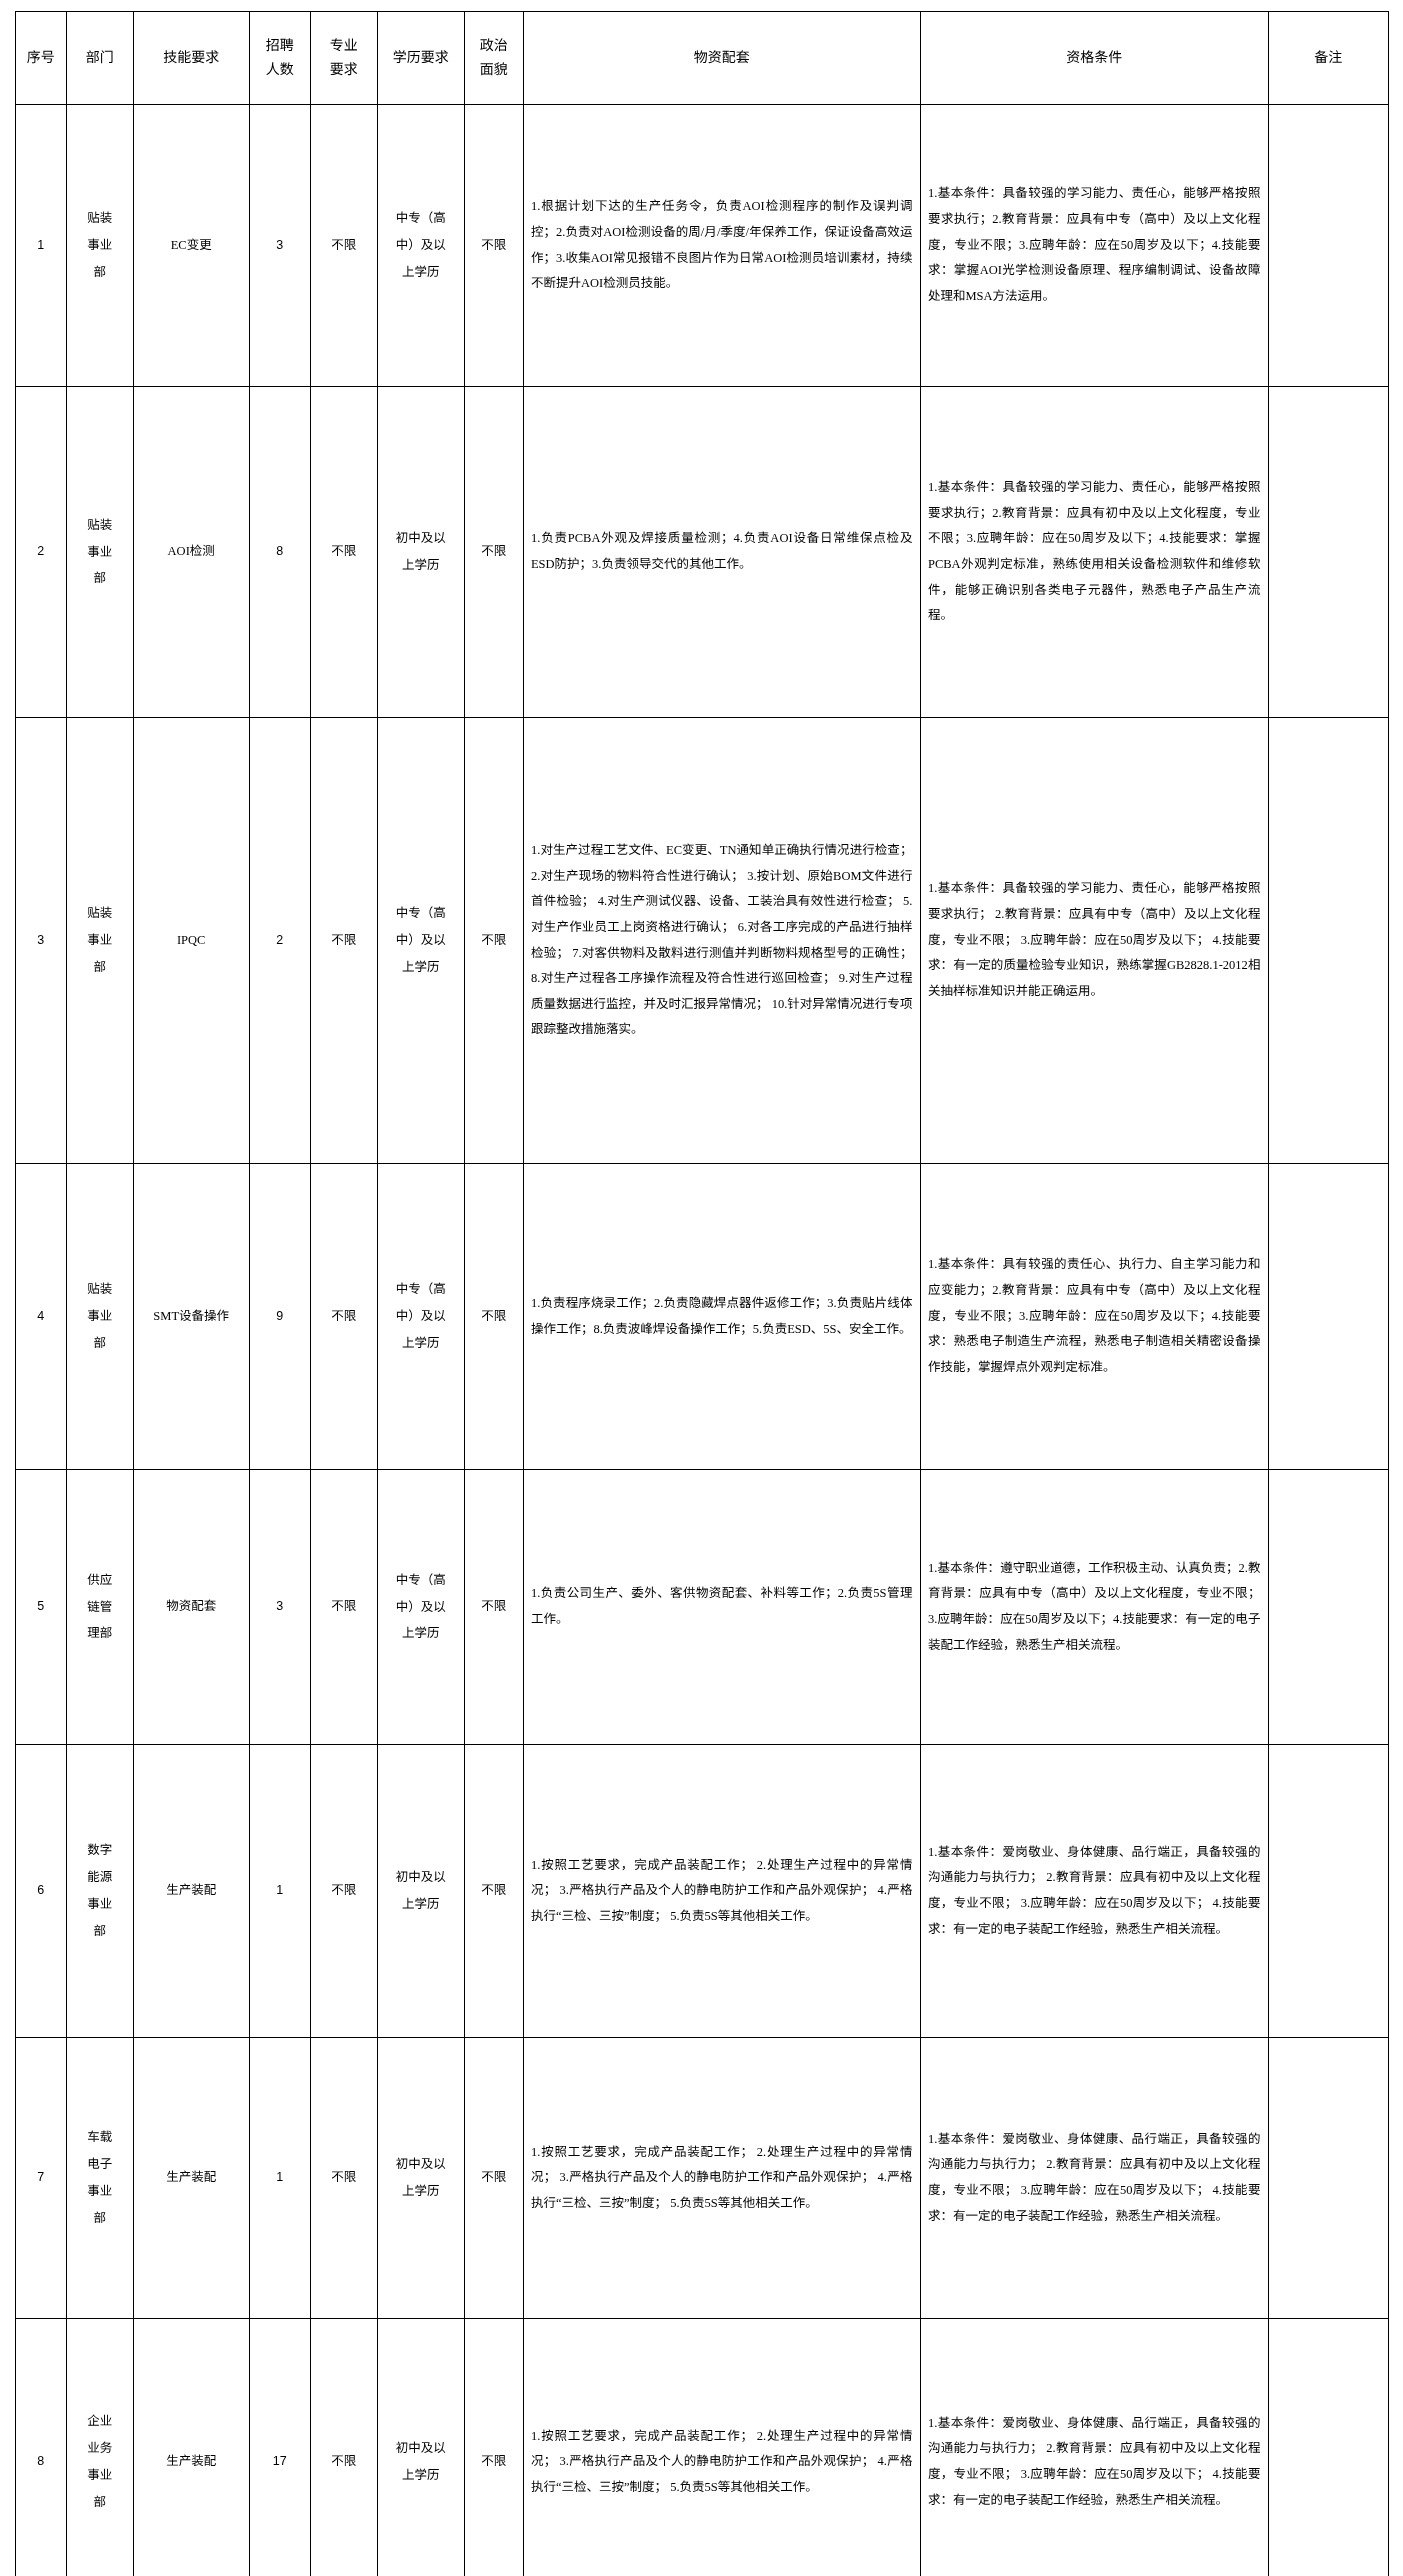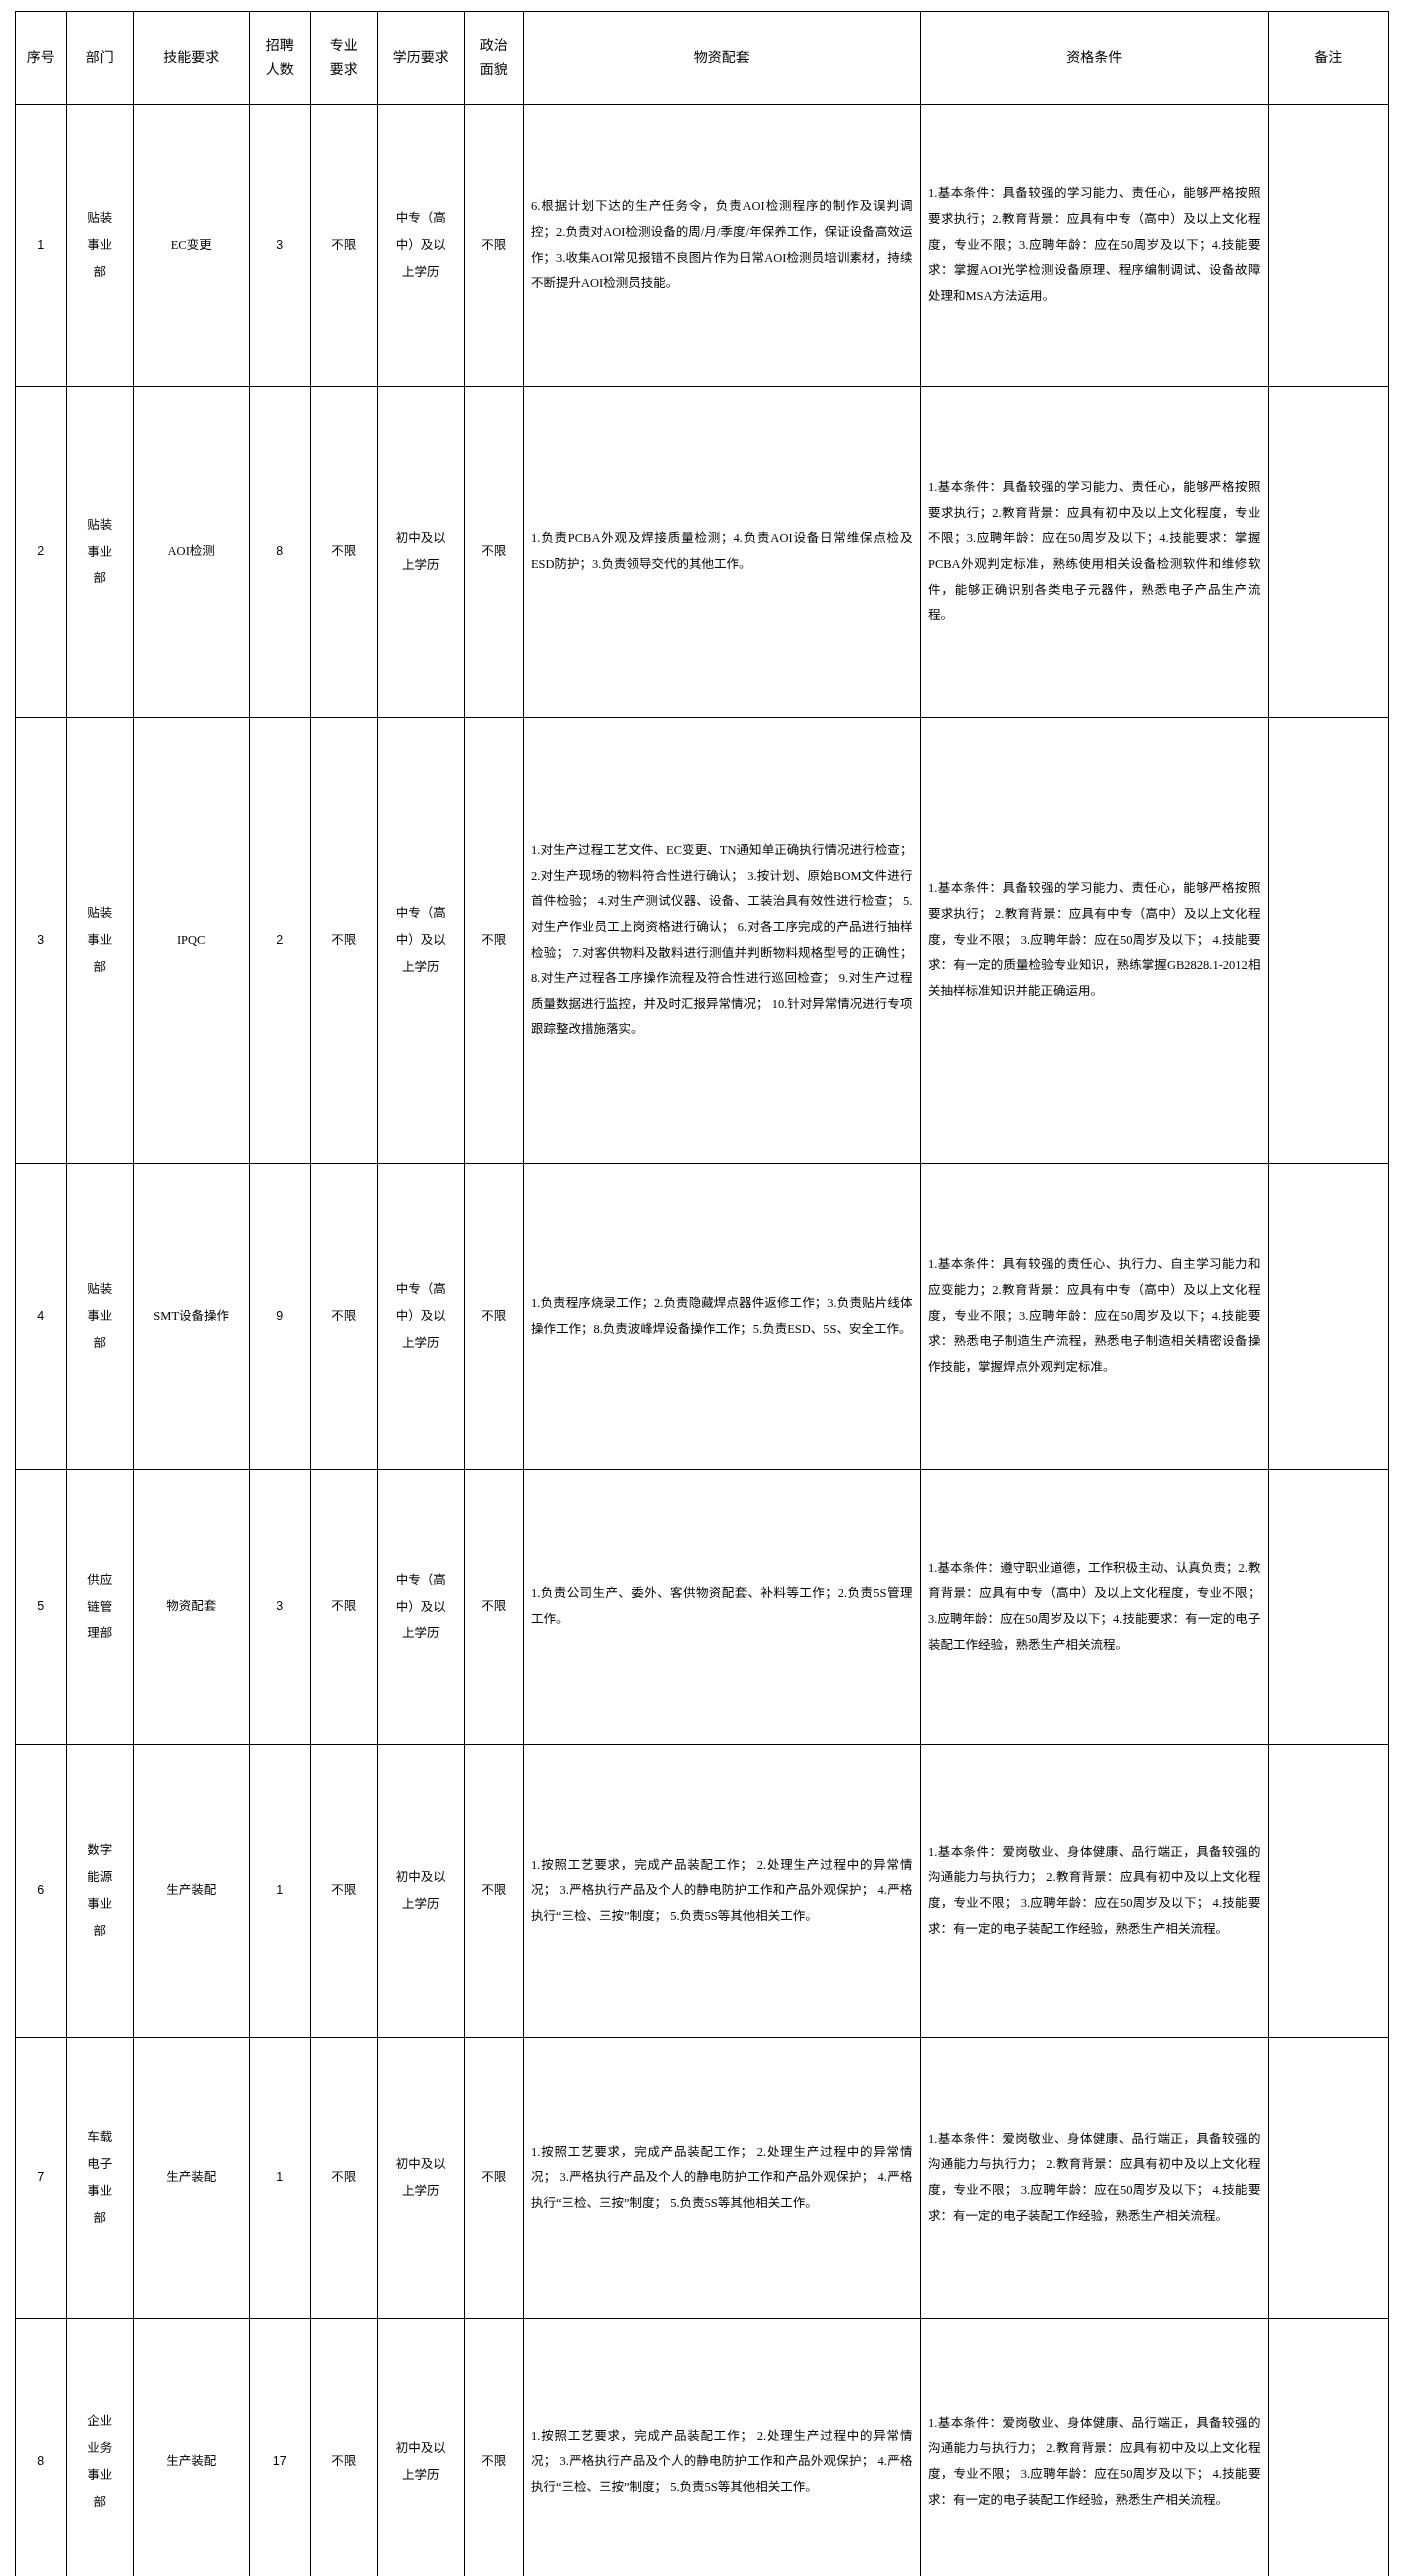--- a/index.html
+++ b/index.html
@@ -158,21 +158,21 @@
           </td>
           <td class="cell-center">EC变更</td>
           <td class="cell-num">3</td>
           <td class="cell-center">不限</td>
           <td class="cell-center">
             <span class="stack">中专（高</span>
             <span class="stack">中）及以</span>
             <span class="stack">上学历</span>
           </td>
           <td class="cell-center">不限</td>
-          <td class="cell-text">6.根据计划下达的生产任务令，负责AOI检测程序的制作及误判调控；2.负责对AOI检测设备的周/月/季度/年保养工作，保证设备高效运作；3.收集AOI常见报错不良图片作为日常AOI检测员培训素材，持续不断提升AOI检测员技能。</td>
+          <td class="cell-text">1.根据计划下达的生产任务令，负责AOI检测程序的制作及误判调控；2.负责对AOI检测设备的周/月/季度/年保养工作，保证设备高效运作；3.收集AOI常见报错不良图片作为日常AOI检测员培训素材，持续不断提升AOI检测员技能。</td>
           <td class="cell-text">1.基本条件：具备较强的学习能力、责任心，能够严格按照要求执行；2.教育背景：应具有中专（高中）及以上文化程度，专业不限；3.应聘年龄：应在50周岁及以下；4.技能要求：掌握AOI光学检测设备原理、程序编制调试、设备故障处理和MSA方法运用。</td>
           <td class="cell-remark"></td>
         </tr>
         <tr style="height: 331px;">
           <td class="cell-seq">2</td>
           <td class="cell-center">
             <span class="stack">贴装</span>
             <span class="stack">事业</span>
             <span class="stack">部</span>
           </td>

